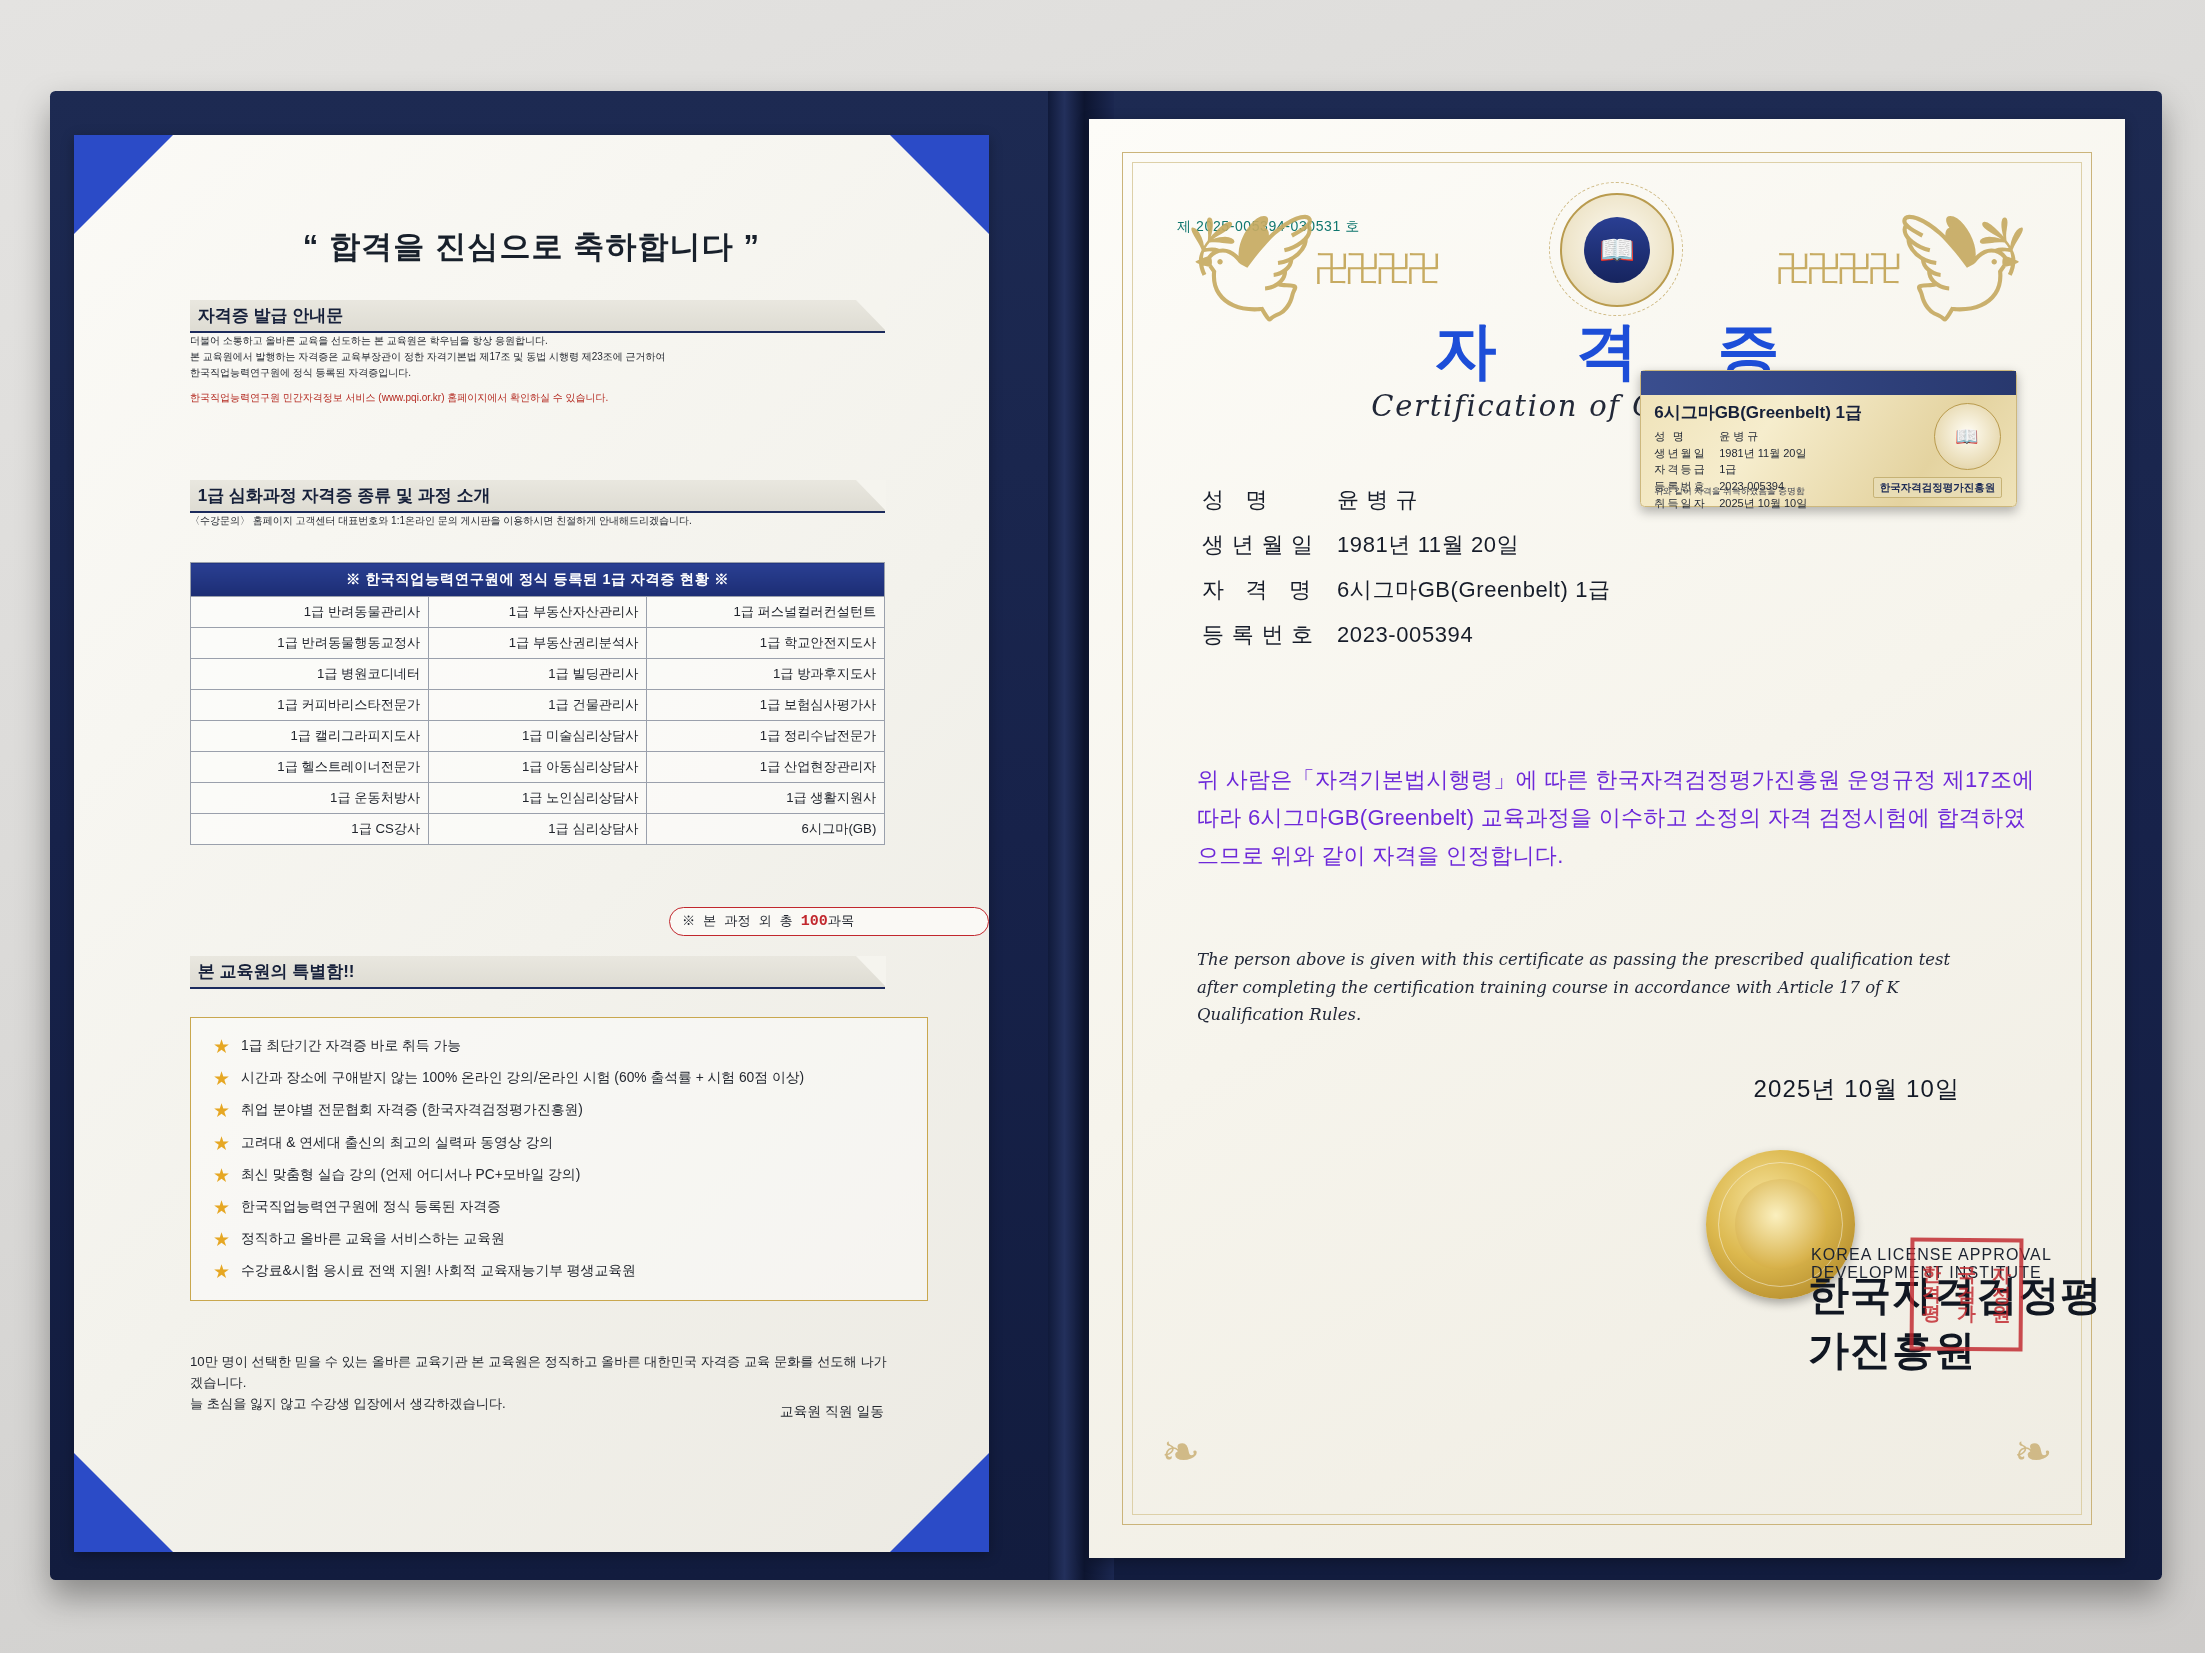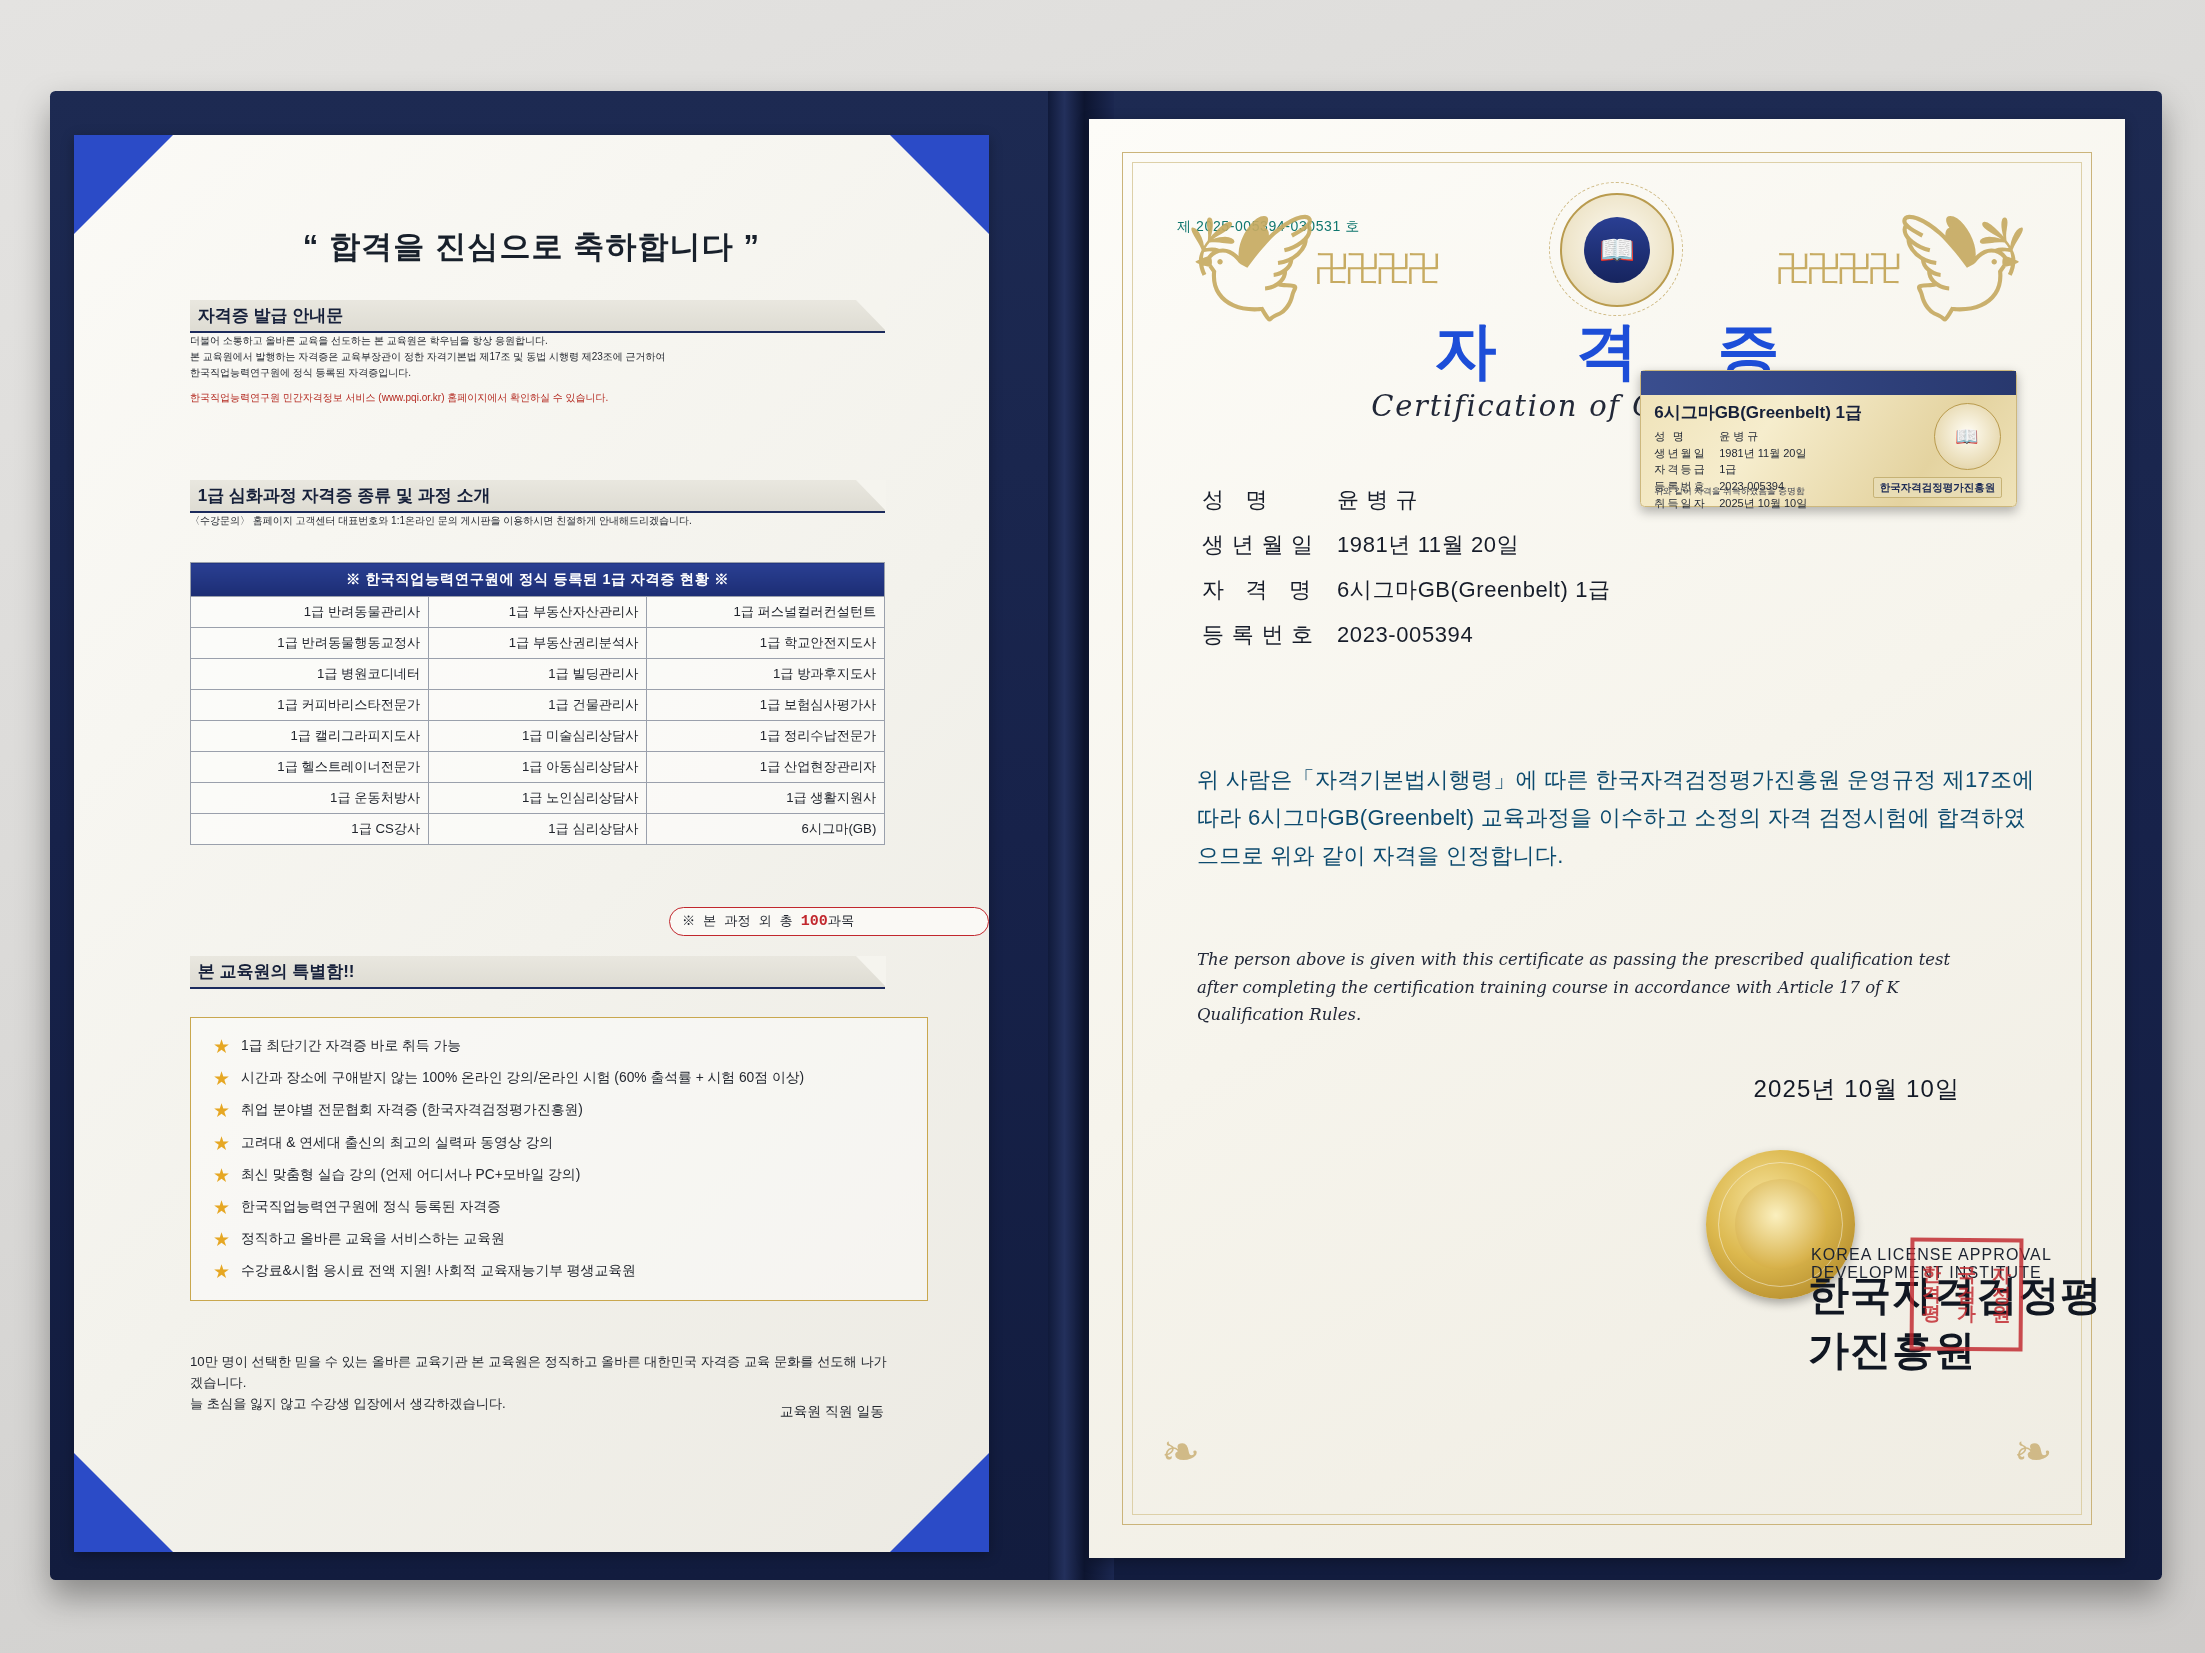--- a/index.html
+++ b/index.html
@@ -186,21 +186,21 @@
   }
   .idcard-foot{
     position:absolute;left:13.2px;bottom:7.7px;font-size:8.8px;color:#3b4150;
   }
   .idcard-org{
     position:absolute;right:14.3px;bottom:7.7px;font-size:10.5px;font-weight:bold;color:#1c2a55;
     background:#e8dcb4;border:0.6px solid #c6b275;border-radius:2.2px;padding:2.8px 5.5px;
   }
   .para{
     position:absolute;left:108px;top:642px;width:838px;
-    font-size:22px;line-height:1.72;color:#0c4a6e;letter-spacing:0.3px;
+    font-size:22px;line-height:1.72;color:#6d28d9;letter-spacing:0.3px;
   }
   .para-en{
     position:absolute;left:108px;top:827px;width:794px;
     font-family:"DejaVu Serif", serif;font-style:italic;
     font-size:16.5px;line-height:1.68;color:#222838;
   }
   .date{
     position:absolute;right:165px;top:954px;font-size:24px;color:#141a27;letter-spacing:1.1px;
   }
   .gold-seal{

